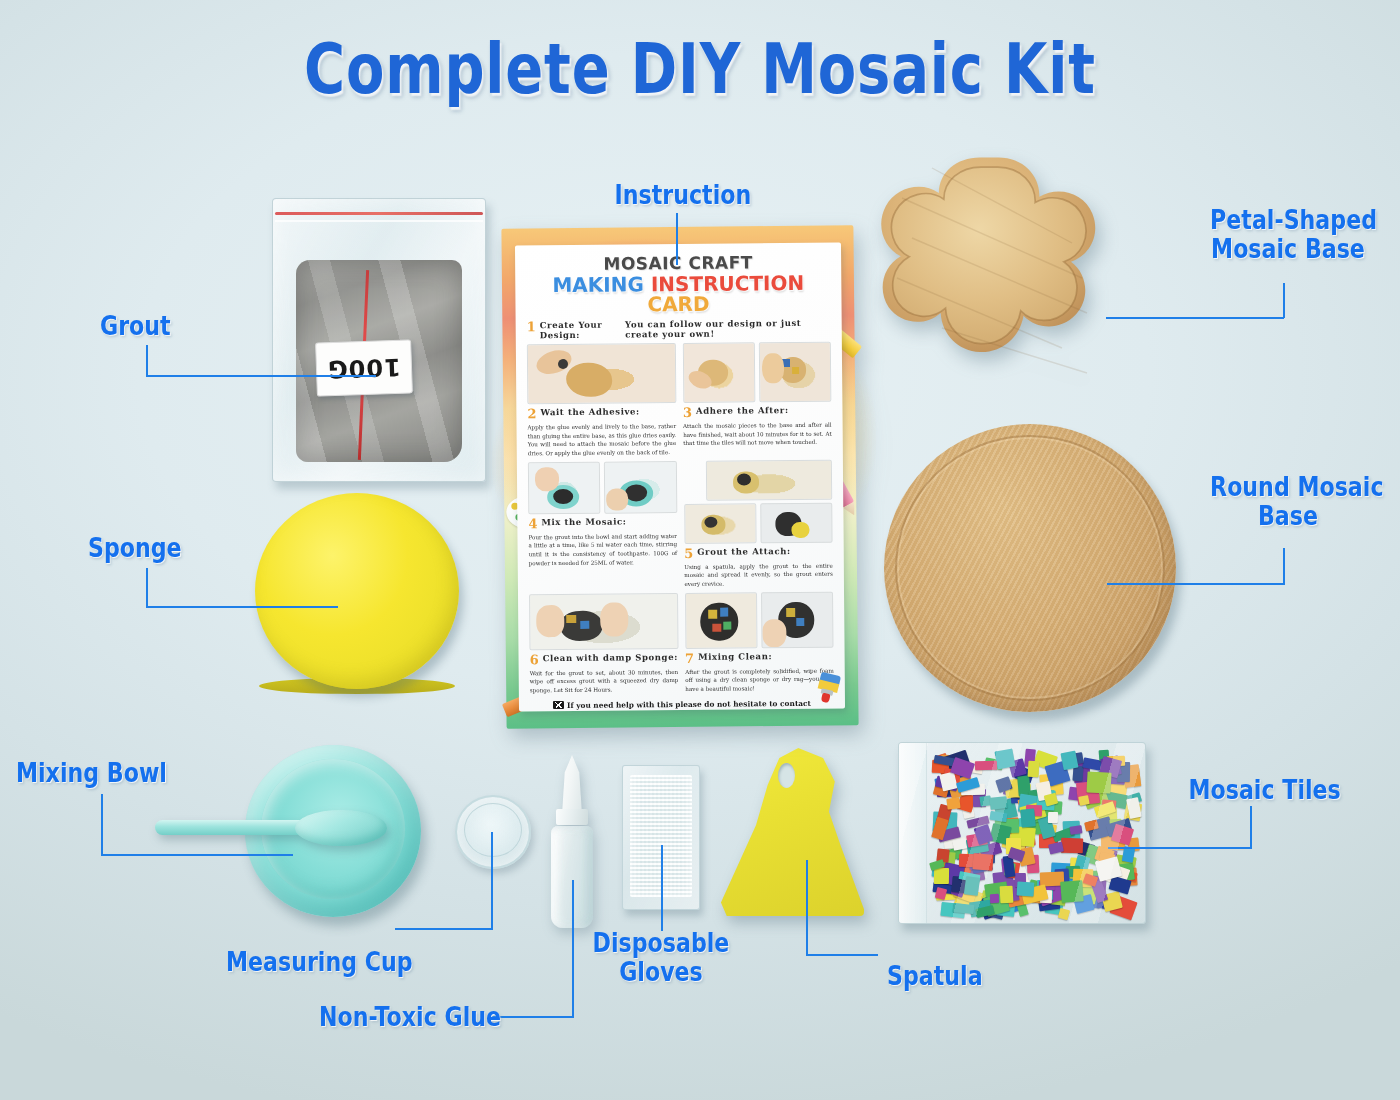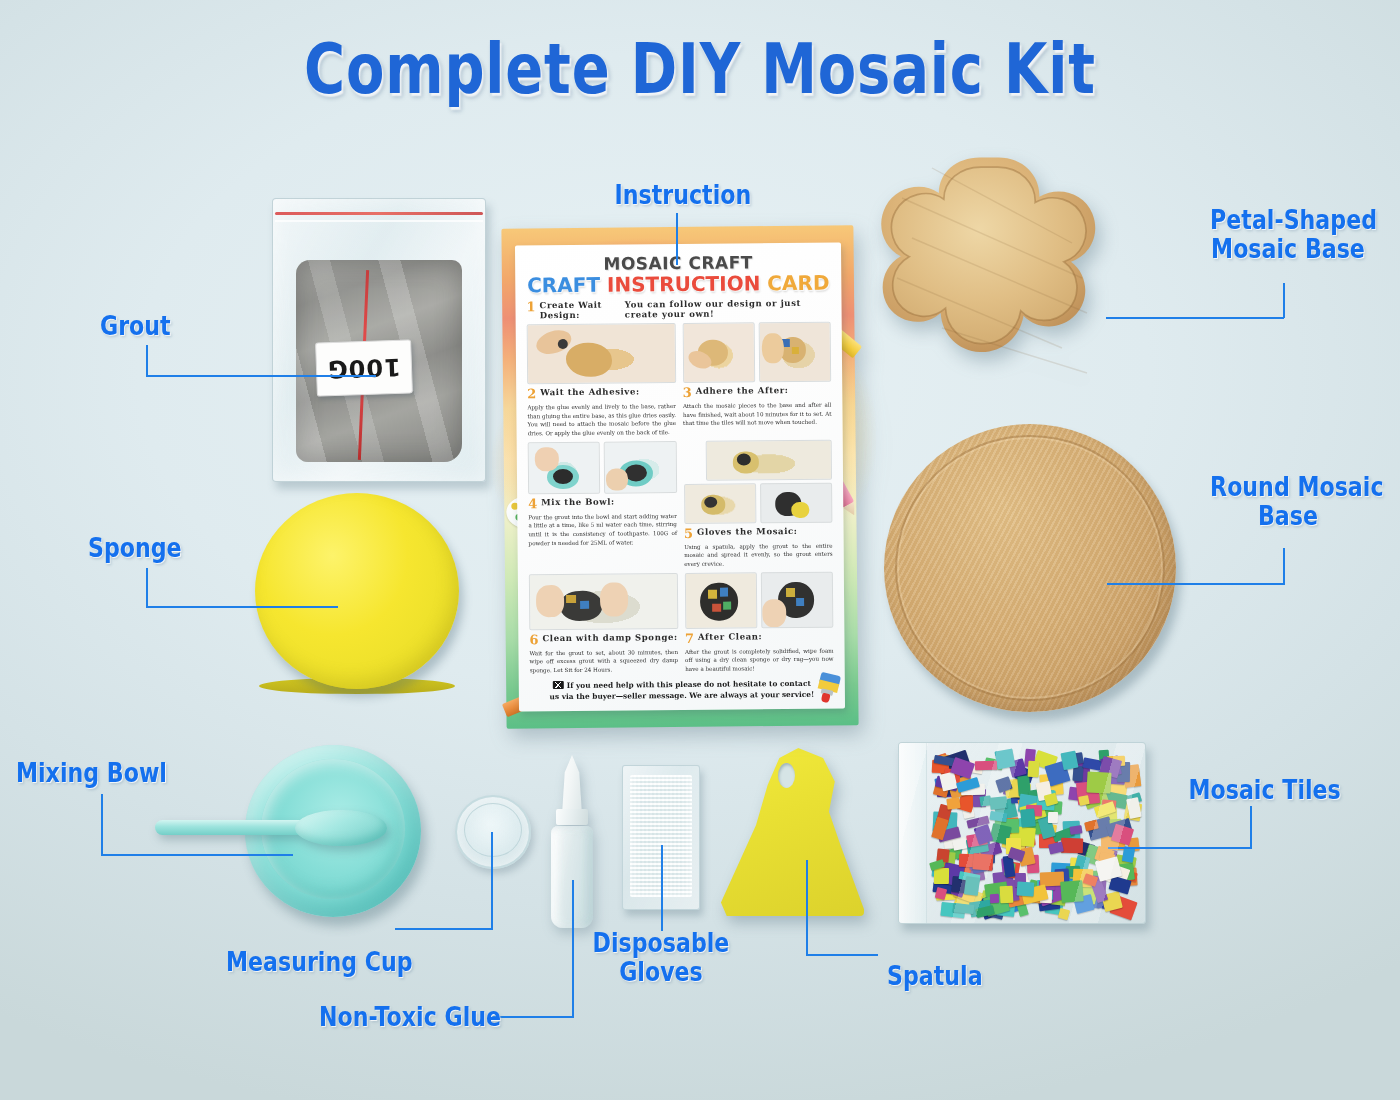--- a/index.html
+++ b/index.html
@@ -691,28 +691,28 @@
         <span style="position:absolute;left:5px;top:6px;width:7px;height:7px;border-radius:50%;background:#e8c63a"></span>
         <span style="position:absolute;left:16px;top:4px;width:7px;height:7px;border-radius:50%;background:#e0552f"></span>
         <span style="position:absolute;left:25px;top:11px;width:7px;height:7px;border-radius:50%;background:#3f8fd4"></span>
         <span style="position:absolute;left:9px;top:17px;width:7px;height:7px;border-radius:50%;background:#54b05c"></span>
       </div>
     </div>
 
     <div class="card">
       <h1>MOSAIC CRAFT</h1>
       <h2>
-        <span class="w1">CRAFT</span>
+        <span class="w1">MAKING</span>
         <span class="w2">INSTRUCTION</span>
         <span class="w3">CARD</span>
       </h2>
 
       <div class="step">
         <span class="stepno">1</span>
-        <span class="steptitle">Create Wait Design:</span>
+        <span class="steptitle">Create Your Design:</span>
         <span class="steptitle sub">You can follow our design or just create your own!</span>
       </div>
 
       <div class="cols">
         <div class="col">
           <div class="photo tall" style="background:radial-gradient(ellipse at 55% 60%,#e7c68d 0 22%,#f0e4d6 22% 100%);">
             <span style="position:absolute;left:8px;top:6px;width:36px;height:22px;border-radius:50%;background:#e8c49a;transform:rotate(-18deg)"></span>
             <span style="position:absolute;left:38px;top:18px;width:46px;height:34px;border-radius:48% 52% 46% 54%;background:#d8ad66"></span>
             <span style="position:absolute;left:30px;top:14px;width:10px;height:10px;border-radius:50%;background:#3a3a3a"></span>
           </div>
@@ -752,21 +752,21 @@
               <span style="position:absolute;left:6px;top:4px;width:24px;height:24px;border-radius:44%;background:#efd0b2"></span>
             </div>
             <div class="photo mid" style="background:radial-gradient(ellipse at 55% 55%,#d6ecea 0 28%,#eef2f3 28% 100%);">
               <span style="position:absolute;left:14px;top:18px;width:34px;height:26px;border-radius:50%;background:#6fccc5"></span>
               <span style="position:absolute;left:20px;top:22px;width:22px;height:17px;border-radius:50%;background:#303030"></span>
               <span style="position:absolute;left:1px;top:26px;width:22px;height:22px;border-radius:44%;background:#eccfae"></span>
             </div>
           </div>
           <div class="step">
             <span class="stepno">4</span>
-            <span class="steptitle">Mix the Bowl:</span>
+            <span class="steptitle">Mix the Mosaic:</span>
           </div>
           <div class="body">Pour the grout into the bowl and start adding water a little at a time, like 5 ml water each time, stirring until it is the consistency of toothpaste. 100G of powder is needed for 25ML of water.</div>
         </div>
         <div class="col">
           <div class="photo mid" style="margin-left:22px; width:calc(100% - 22px); height:40px;
                       background:radial-gradient(ellipse at 50% 60%,#e3d5a6 0 30%,#eeeade 30% 100%);">
             <span style="position:absolute;left:26px;top:10px;width:26px;height:22px;border-radius:46%;background:#d8c06e"></span>
             <span style="position:absolute;left:30px;top:12px;width:14px;height:12px;border-radius:50%;background:#2e2e2e"></span>
           </div>
           <div class="pair" style="margin-top:3px;">
@@ -774,21 +774,21 @@
               <span style="position:absolute;left:16px;top:10px;width:24px;height:20px;border-radius:46%;background:#d4bb69"></span>
               <span style="position:absolute;left:19px;top:12px;width:13px;height:11px;border-radius:50%;background:#333"></span>
             </div>
             <div class="photo mid" style="height:40px; background:radial-gradient(ellipse at 50% 55%,#e1d3a4 0 30%,#eeead e 30% 100%);">
               <span style="position:absolute;left:14px;top:8px;width:26px;height:24px;border-radius:46%;background:#2f2f2f"></span>
               <span style="position:absolute;left:30px;top:18px;width:18px;height:16px;border-radius:46%;background:#e8d23f"></span>
             </div>
           </div>
           <div class="step">
             <span class="stepno">5</span>
-            <span class="steptitle">Gloves the Mosaic:</span>
+            <span class="steptitle">Grout the Attach:</span>
           </div>
           <div class="body">Using a spatula, apply the grout to the entire mosaic and spread it evenly, so the grout enters every crevice.</div>
         </div>
       </div>
 
       <div class="cols">
         <div class="col">
           <div class="photo" style="height:56px; background:radial-gradient(ellipse at 50% 60%,#dcdccf 0 35%,#f0f1ec 35% 100%);">
             <span style="position:absolute;left:30px;top:16px;width:42px;height:30px;border-radius:46%;background:#3a3a38"></span>
             <span style="position:absolute;left:36px;top:20px;width:10px;height:8px;background:#c8a23a"></span>
@@ -813,21 +813,21 @@
             </div>
             <div class="photo" style="height:56px; background:radial-gradient(ellipse at 50% 55%,#eeead e 0 100%);">
               <span style="position:absolute;left:16px;top:9px;width:36px;height:36px;border-radius:48%;background:#313130"></span>
               <span style="position:absolute;left:24px;top:15px;width:9px;height:9px;background:#ccae3c"></span>
               <span style="position:absolute;left:34px;top:25px;width:8px;height:8px;background:#3f7fc0"></span>
               <span style="position:absolute;left:0px;top:26px;width:24px;height:28px;border-radius:44%;background:#eed2b4"></span>
             </div>
           </div>
           <div class="step">
             <span class="stepno">7</span>
-            <span class="steptitle">After Clean:</span>
+            <span class="steptitle">Mixing Clean:</span>
           </div>
           <div class="body">After the grout is completely solidified, wipe foam off using a dry clean sponge or dry rag—you now have a beautiful mosaic!</div>
         </div>
       </div>
 
       <div class="footer">
         <span class="mailicon"></span><span>If you need help with this please do not hesitate to contact</span><br>
         <span>us via the buyer—seller message.   We are always at your service!</span>
       </div>
 

